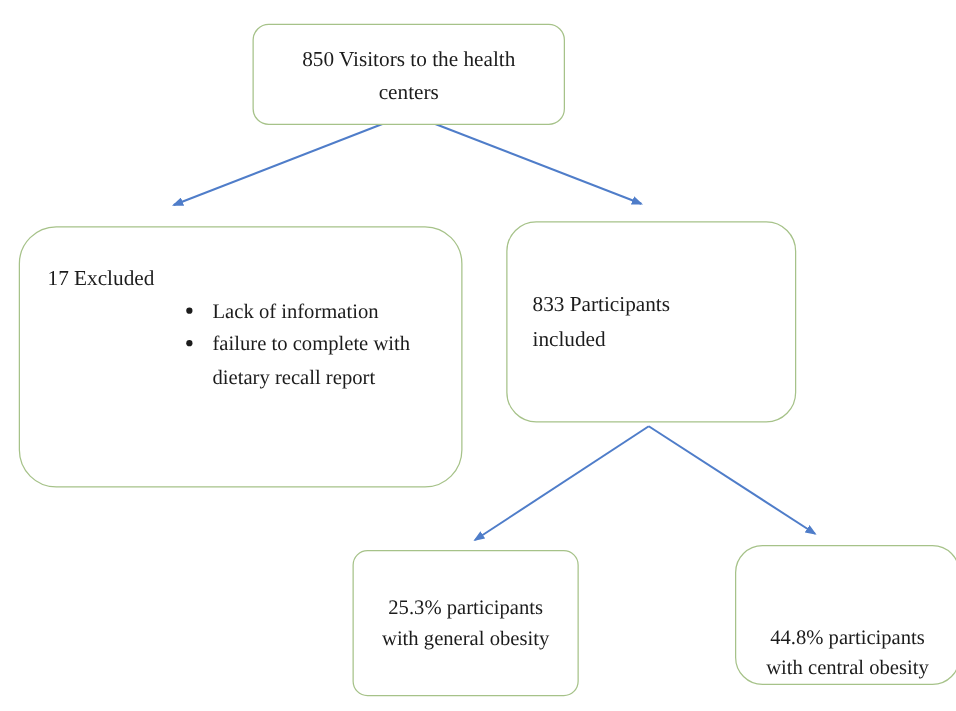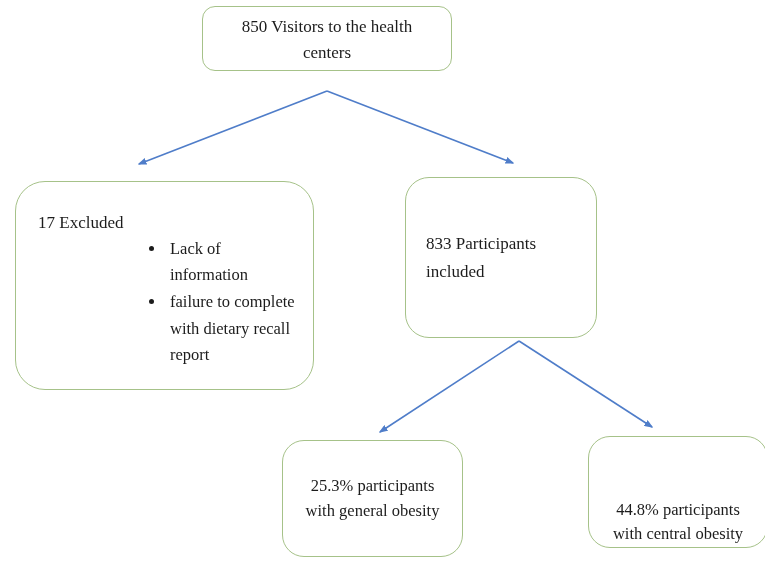--- a/index.html
+++ b/index.html
@@ -34,49 +34,49 @@
     fill: var(--arrow);
   }
   .node {
     position: absolute;
     background: var(--background);
     border: 1.4px solid var(--box-border);
     font-size: 17px;
     line-height: 1.5;
   }
   .node-visitors {
-    left: 202px; top: 6px; width: 250px; height: 65px;
+    left: 202px; top: 19px; width: 250px; height: 81px;
     border-radius: 13px;
     display: flex; align-items: center; justify-content: center;
     text-align: center;
     padding: 2px 24px 0 24px;
   }
   .node-excluded {
-    left: 15px; top: 181px; width: 299px; height: 209px;
+    left: 15px; top: 181px; width: 355px; height: 209px;
     border-radius: 30px;
     padding: 28px 18px 0 22px;
   }
   .node-excluded .bullet-list {
     list-style: disc outside;
     margin-top: 0;
     margin-left: 128px;
     line-height: 1.62;
     font-size: 16.5px;
   }
   .node-excluded .bullet-list li { padding-left: 4px; }
   .node-included {
-    left: 405px; top: 177px; width: 192px; height: 161px;
+    left: 405px; top: 177px; width: 232px; height: 161px;
     border-radius: 24px;
     display: flex; align-items: center;
     padding: 0 46px 0 20px;
     line-height: 1.62;
   }
   .node-general {
     left: 282px; top: 440px; width: 181px; height: 117px;
-    border-radius: 22px;
+    border-radius: 12px;
     display: flex; align-items: center; justify-content: center;
     text-align: center;
     padding: 0 12px;
     font-size: 16.5px;
   }
   .node-central {
     left: 588px; top: 436px; width: 180px; height: 112px;
     border-radius: 22px;
     display: flex; align-items: flex-end; justify-content: center;
     text-align: center;

